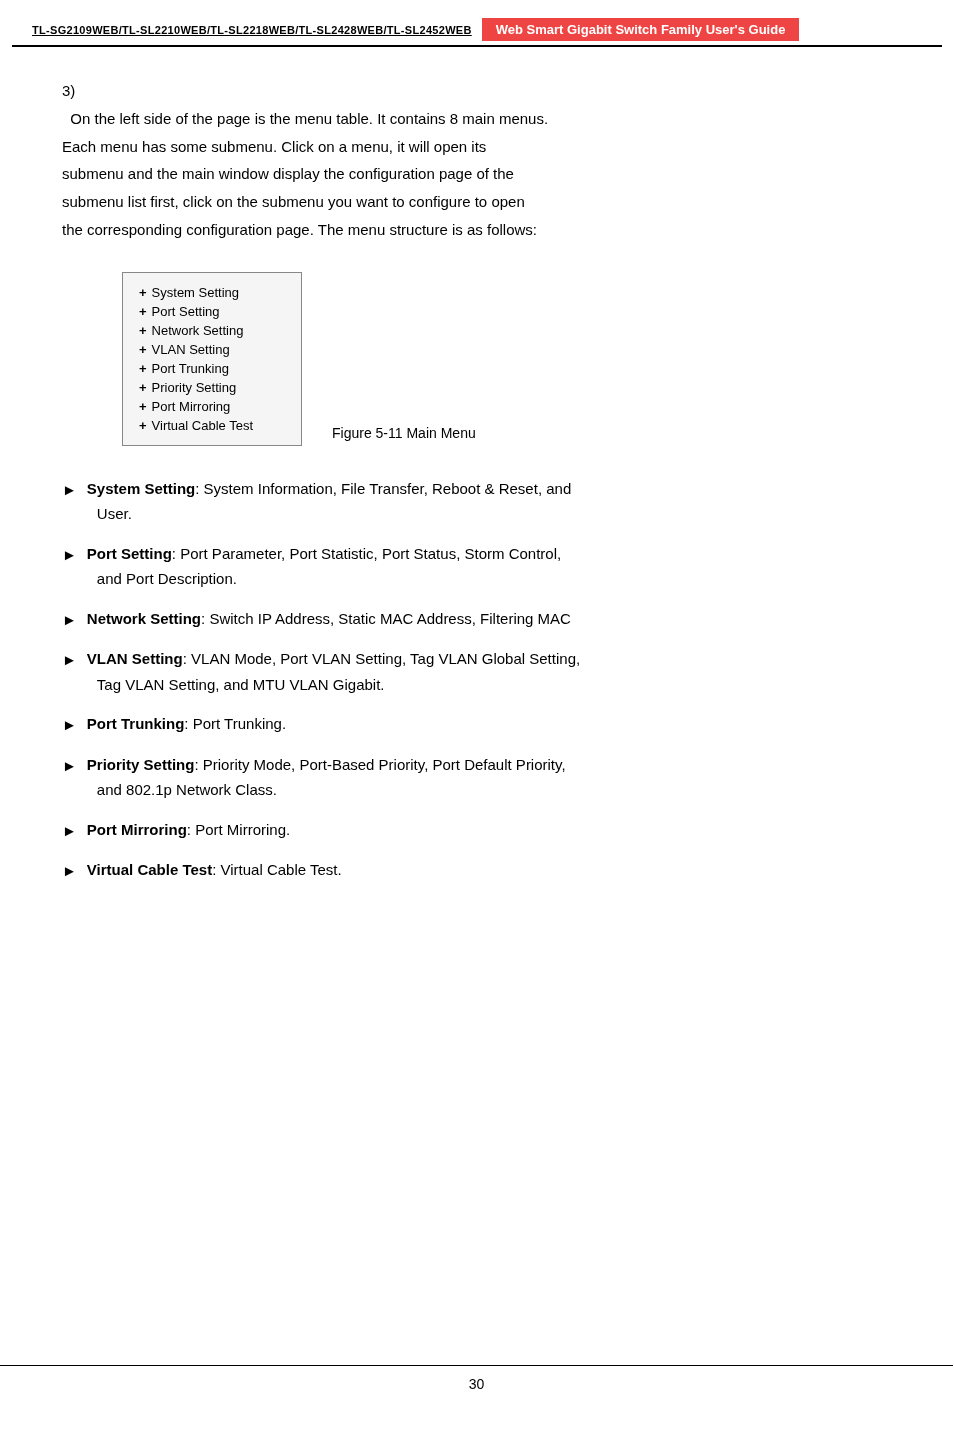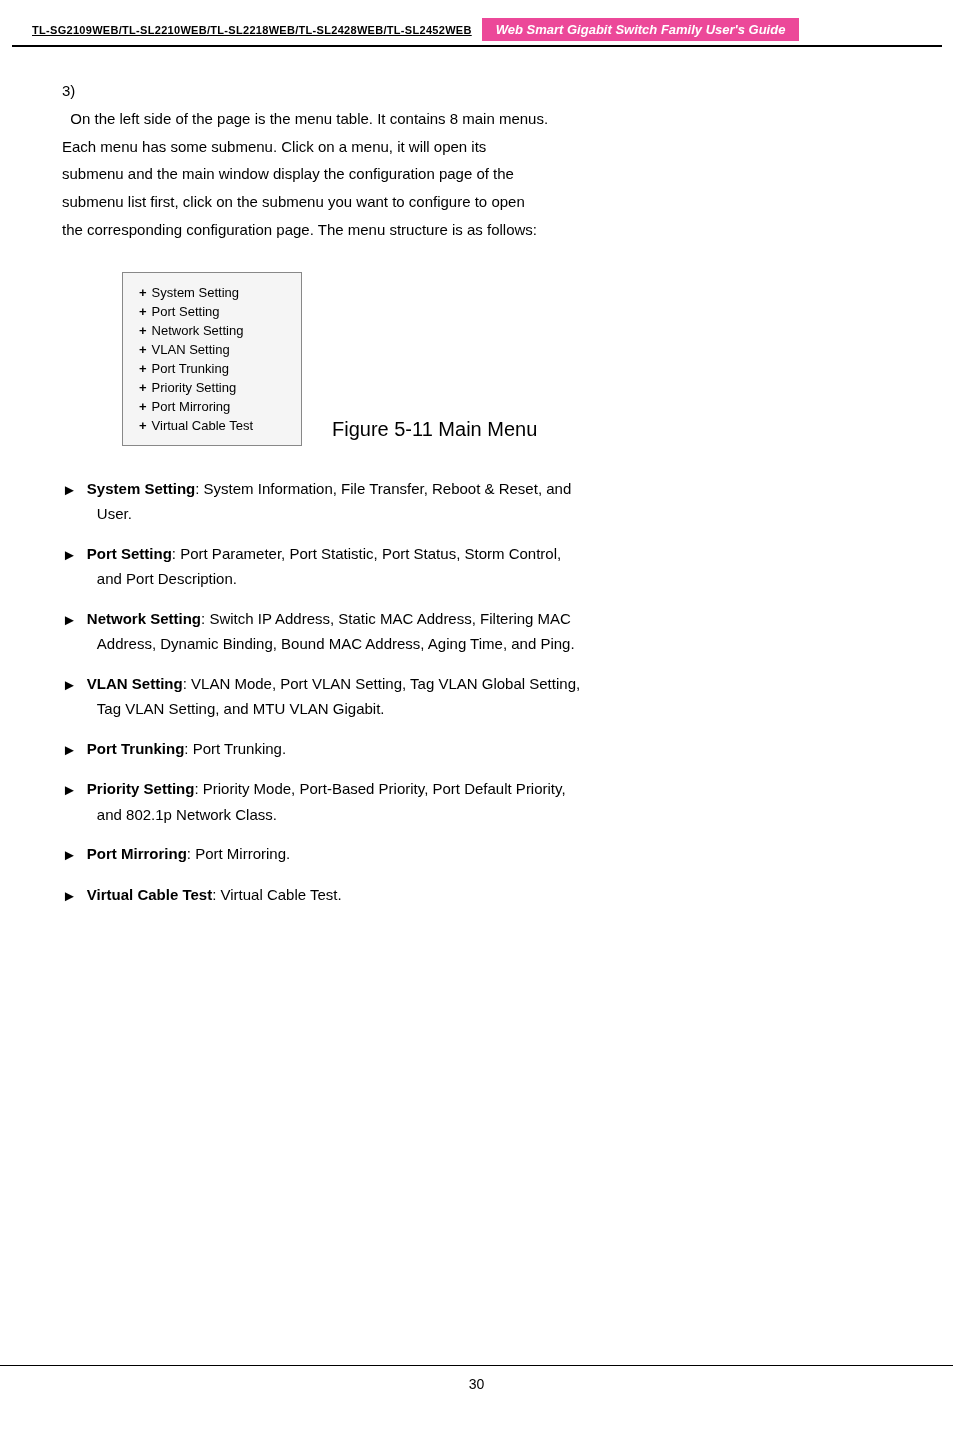--- a/index.html
+++ b/index.html
@@ -39,25 +39,24 @@
       font-weight: bold;
       color: #000;
       text-decoration: underline;
       letter-spacing: 0.3px;
       padding-right: 10px;
       display: flex;
       align-items: center;
     }
 
     .header-title {
-      background: #ec4899;
+      background: #ef4444;
       color: #ffffff;
       font-size: 13px;
       font-weight: bold;
-      font-style: italic;
       padding: 4px 14px;
       display: flex;
       align-items: center;
     }
 
     
     .content {
       padding: 30px 50px 30px 50px;
     }
 
@@ -106,21 +105,21 @@
       white-space: nowrap;
     }
 
     .menu-item-plus {
       font-size: 13px;
       margin-right: 5px;
       font-weight: bold;
     }
 
     .figure-caption {
-      font-size: 20px;
+      font-size: 14px;
       color: #000;
       margin-top: auto;
       align-self: flex-end;
       padding-bottom: 5px;
       white-space: nowrap;
     }
 
     
     .bullet-list {
       list-style: none;
@@ -248,21 +247,20 @@
         <span class="bullet-content">
           <strong>Port Setting</strong>: Port Parameter, Port Statistic, Port Status, Storm Control,
           <span class="bullet-wrap">and Port Description.</span>
         </span>
       </li>
 
       <li class="bullet-item">
         <span class="bullet-arrow">►</span>
         <span class="bullet-content">
           <strong>Network Setting</strong>: Switch IP Address, Static MAC Address, Filtering MAC
-          <span class="bullet-wrap">Address, Dynamic Binding, Bound MAC Address, Aging Time, and Ping.</span>
         </span>
       </li>
 
       <li class="bullet-item">
         <span class="bullet-arrow">►</span>
         <span class="bullet-content">
           <strong>VLAN Setting</strong>: VLAN Mode, Port VLAN Setting, Tag VLAN Global Setting,
           <span class="bullet-wrap">Tag VLAN Setting, and MTU VLAN Gigabit.</span>
         </span>
       </li>

